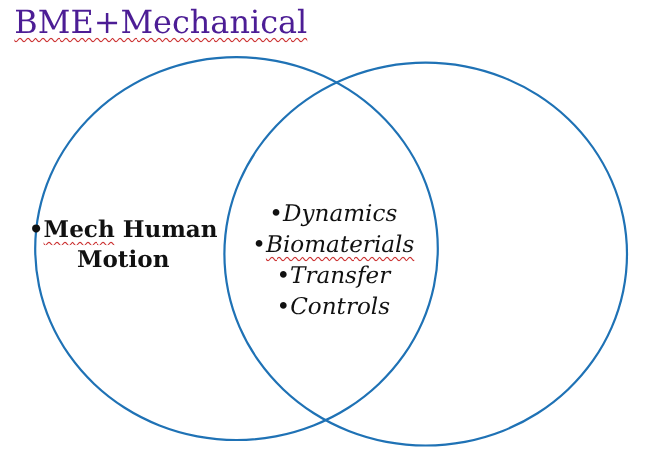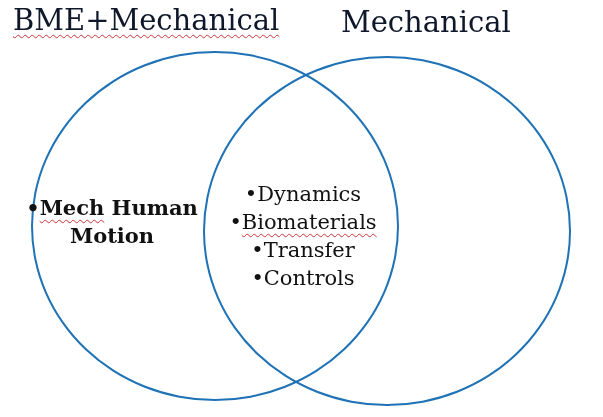--- a/index.html
+++ b/index.html
@@ -33,21 +33,21 @@
     left: 203px;
     top: 56px;
     width: 368px;
     height: 350px;
   }
   .title {
     position: absolute;
     font-size: 29px;
     line-height: 40px;
     white-space: nowrap;
-    color: #0f172a;
+    color: #4c1d95;
   }
   .title.left-title { left: 13px; top: 0px; }
   .title.right-title { left: 341px; top: 2px; }
   .squiggle {
     text-decoration-line: underline;
     text-decoration-style: wavy;
     text-decoration-color: #cc3333;
     text-decoration-thickness: 1px;
     text-underline-offset: 4px;
   }
@@ -61,39 +61,39 @@
   .region.left-region {
     left: 22px;
     top: 194px;
     width: 180px;
     font-weight: bold;
   }
   .region.mid-region {
     left: 218px;
     top: 180px;
     width: 170px;
+    font-style: italic;
   }
   .region.right-region {
     left: 399px;
     top: 190px;
     width: 192px;
   }
   .line { display: block; }
 </style>
 </head>
 <body>
 
 <div class="canvas">
 
   <div class="circle left"></div>
   <div class="circle right"></div>
 
   <div class="title left-title squiggle">BME+Mechanical</div>
 
-  <div class="title right-title">Mechanical</div>
 
   <div class="region left-region">
     <span class="line"><span>•</span><span class="squiggle">Mech</span><span> Human</span></span>
     <span class="line">Motion</span>
   </div>
 
   <div class="region mid-region">
     <span class="line">•Dynamics</span>
     <span class="line"><span>•</span><span class="squiggle">Biomaterials</span></span>
     <span class="line">•Transfer</span>

